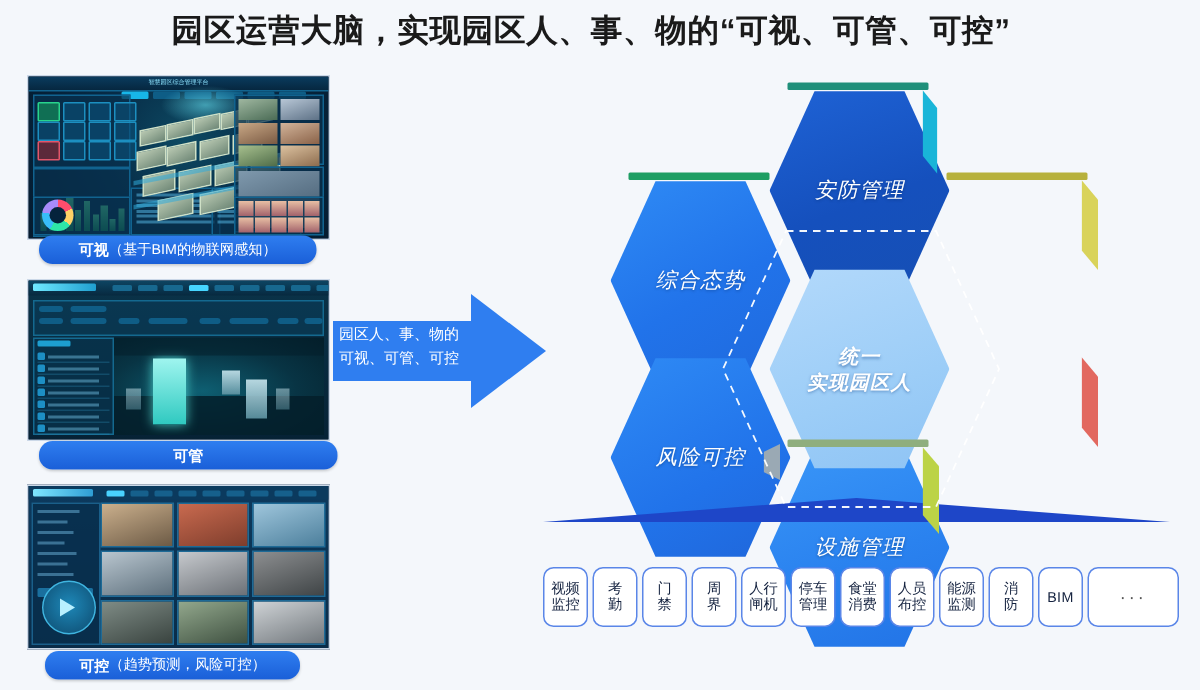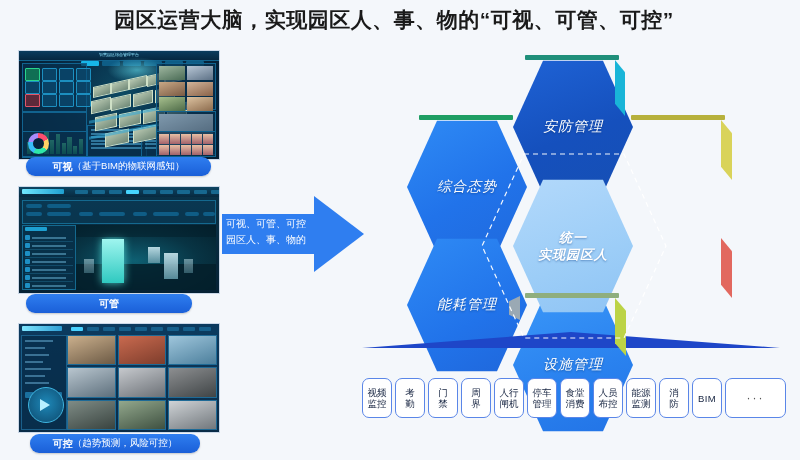--- a/index.html
+++ b/index.html
@@ -27,21 +27,21 @@
   .cap{
     position:absolute;height:19px;border-radius:9px;
     background:linear-gradient(180deg,#2f7ef0,#1a5fd8);
     color:#fff;font-size:10px;font-weight:bold;
     display:flex;align-items:center;justify-content:center;
     box-shadow:0 1px 2px rgba(0,0,0,.2);white-space:nowrap;
   }
   .cap b{font-weight:bold;}
   .cap span.sub{font-weight:normal;font-size:9.5px;}
   .cap-1{left:26px;top:157px;width:185px;}
-  .cap-2{left:26px;top:294px;width:166px;}
+  .cap-2{left:26px;top:294px;width:199px;}
   .cap-3{left:30px;top:434px;width:170px;}
 
   
   .d1{position:absolute;inset:0;background:
       radial-gradient(circle at 52% 40%, #0d4a63 0%, #072c47 45%, #041a2e 100%);}
   .d1 .topbar{position:absolute;left:0;top:0;width:100%;height:9px;
       background:linear-gradient(180deg,#0a3c5e,#062740);border-bottom:1px solid #12648f;}
   .d1 .topbar .t{position:absolute;left:50%;transform:translateX(-50%);top:1px;
       font-size:4px;color:#8fe4ff;white-space:nowrap;}
   .d1 .tabs{position:absolute;top:10px;left:62px;display:flex;gap:3px;}
@@ -449,42 +449,42 @@
   </div>
   <div class="cap cap-3">
     <b>可控</b>
     <span class="sub">（趋势预测，风险可控）</span>
   </div>
 
   <div class="arrow-wrap">
     <div class="arrow-body"></div>
     <div class="arrow-head"></div>
     <div class="arrow-text">
+      <div>园区人、事、物的</div>
       <div>可视、可管、可控</div>
-      <div>园区人、事、物的</div>
     </div>
   </div>
 
   <div class="hexwrap">
 
     <div class="edge e-green-top"></div>
     <div class="edge e-teal-top"></div>
     <div class="edge e-cyan-side"></div>
     <div class="edge e-olive-top"></div>
     <div class="edge e-olive-side"></div>
     <div class="edge e-red-side"></div>
     <div class="edge e-sage-top"></div>
     <div class="edge e-ygreen-side"></div>
     <div class="edge e-grey-side"></div>
 
     <div class="hex h-left-up">
       <span class="lbl">综合态势</span>
     </div>
     <div class="hex h-left-dn">
-      <span class="lbl">能耗管理</span>
+      <span class="lbl">风险可控</span>
     </div>
     <div class="hex h-bottom">
       <span class="lbl">设施管理</span>
     </div>
     <div class="hex h-top">
       <span class="lbl">安防管理</span>
     </div>
 
     <svg class="dashsvg" width="200" height="200" viewBox="0 0 200 200">
       <polygon points="50,8 150,8 192,100 150,192 50,192 8,100" fill="none" stroke="#ffffff" stroke-width="1.2" stroke-dasharray="5 4" opacity="0.95"></polygon>

